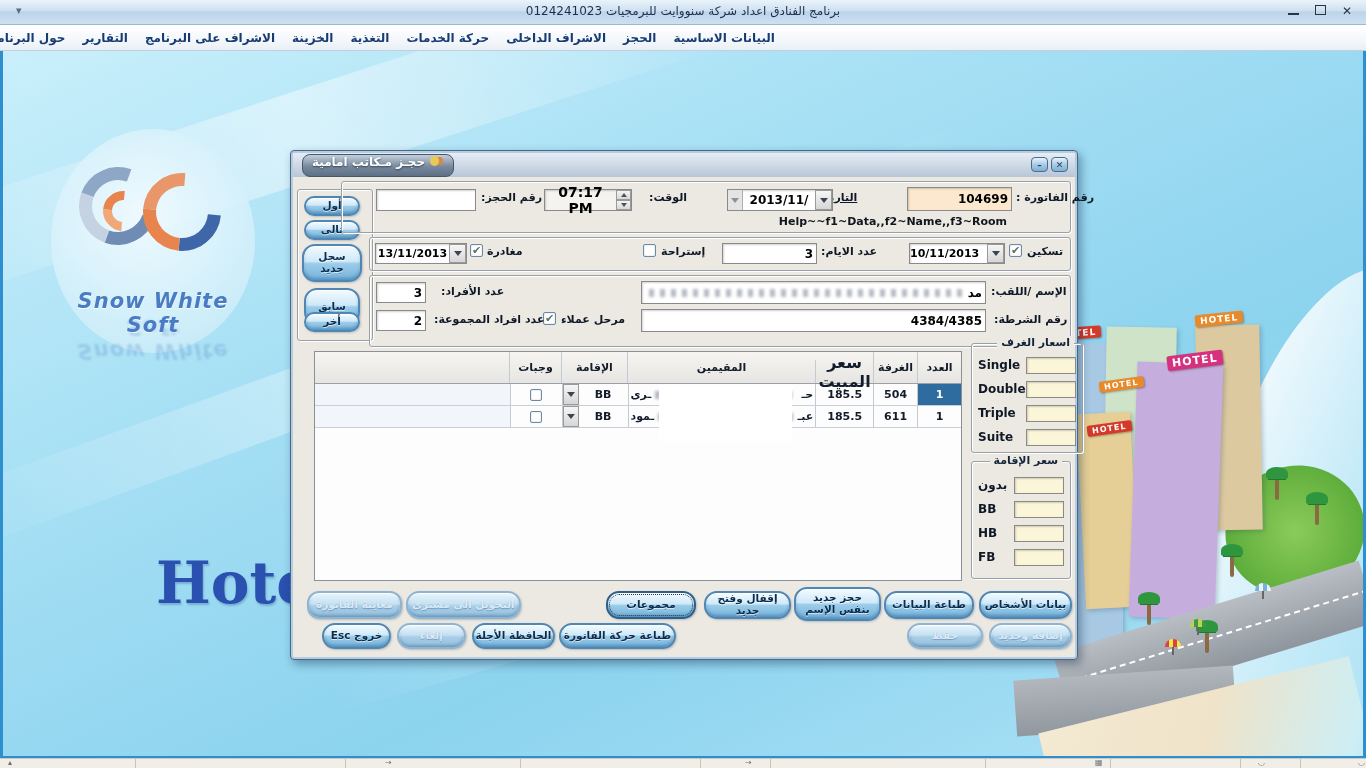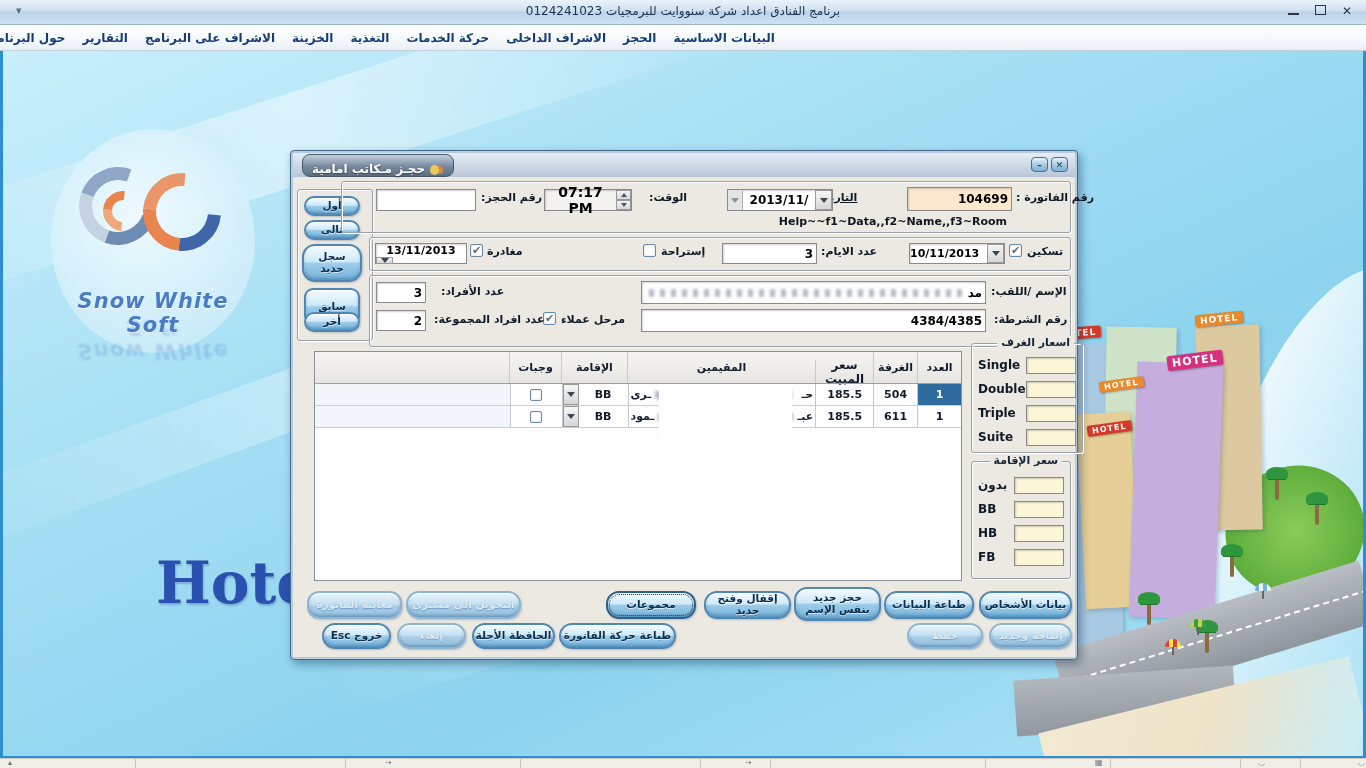--- a/index.html
+++ b/index.html
@@ -76,21 +76,21 @@
   .umb::after { content:""; position:absolute; left:7px; top:8px; width:2px; height:8px; background:#666; }
 
   
   .dialog { position:absolute; left:287px; top:150px; width:788px; height:510px; z-index:10;
     background:#ece9e2; border:1px solid #46688c; border-radius:4px;
     box-shadow:inset 0 0 0 2px #b6cde0, 3px 4px 10px rgba(10,30,60,.4); }
   .dlg-topstrip { position:absolute; top:2px; left:2px; right:2px; height:24px; border-radius:3px 3px 0 0;
     background:linear-gradient(180deg,#e6edf5,#b7c6d7); }
   .dlg-tab { position:absolute; top:3px; left:11px; width:152px; height:23px; z-index:2;
     background:linear-gradient(180deg,#c2cfdd 0%,#78899d 55%,#5d7085 100%);
-    border:1px solid #475869; border-radius:8px; display:flex; direction:rtl; align-items:flex-end;
+    border:1px solid #475869; border-radius:8px; display:flex; direction:rtl; align-items:flex-start;
     justify-content:center; gap:5px; }
   .dlg-tab .t { font:bold 12px "DejaVu Sans",sans-serif; color:#fff; text-shadow:0 1px 2px #33414f; }
   .mask-icon { width:14px; height:12px; position:relative; }
   .mask-icon::before { content:""; position:absolute; left:0; top:1px; width:9px; height:10px; border-radius:50%; background:#e8c95a; box-shadow:5px 0 0 -1px #d98a3c; }
   .dlg-ctl { position:absolute; top:6px; right:9px; z-index:2; display:flex; gap:3px; }
   .dlg-ctl span { width:17px; height:15px; border-radius:4px; border:1px solid #4a6c8e;
     background:linear-gradient(180deg,#e8f3fb,#a9cbe4 50%,#7fb0d4); color:#24435f;
     font:bold 9px "DejaVu Sans",sans-serif; display:flex; align-items:center; justify-content:center; cursor:default; }
 
   .gbox { position:absolute; border:1px solid #9aa0a8; border-radius:3px;
@@ -246,21 +246,21 @@
       </div>
       <div class="dlg-ctl">
         <span>–</span>
         <span>✕</span>
       </div>
 
       <div class="gbox" style="left:6px; top:38px; width:76px; height:152px;"></div>
       <div class="glass" style="left:13px; top:45px; width:56px; height:20px;">أول</div>
       <div class="glass" style="left:13px; top:69px; width:56px; height:20px;">تالى</div>
       <div class="glass" style="left:11px; top:93px; width:60px; height:38px; white-space:normal; padding:0 6px;">سجل جديد</div>
-      <div class="glass" style="left:13px; top:137px; width:56px; height:37px;border-radius:9px;">سابق</div>
+      <div class="glass" style="left:13px; top:137px; width:56px; height:37px;">سابق</div>
       <div class="glass" style="left:13px; top:161px; width:56px; height:20px;">أخر</div>
 
       <div class="gbox" style="left:50px; top:30px; width:730px; height:52px;"></div>
       <span class="lbl" style="left:725px; top:40px;">رقم الفاتورة :</span>
       <div class="inp rt" style="left:616px; top:36px; width:105px; height:24px; background:#fce8cf;">
         <span>104699</span>
       </div>
       <span class="lbl" style="left:527px; top:40px;text-decoration:underline;">التاريخ:</span>
       <div class="inp" style="left:436px; top:38px; width:106px; height:22px; padding:0; direction:ltr;">
         <span class="ddflat">
@@ -299,21 +299,21 @@
           </span>
       </div>
       <span class="lbl" style="left:530px; top:94px;">عدد الايام:</span>
       <div class="inp rt" style="left:431px; top:92px; width:95px; height:21px;">
         <span>3</span>
       </div>
       <span class="lbl" style="left:370px; top:94px;">إستراحة</span>
       <div class="chk" style="left:352px; top:93px;"></div>
       <span class="lbl" style="left:196px; top:94px;">مغادرة</span>
       <div class="chk" style="left:179px; top:93px;">✔</div>
-      <div class="inp" style="left:84px; top:92px; width:92px; height:21px; padding:0; direction:ltr;flex-direction:column;">
+      <div class="inp" style="left:84px; top:92px; width:92px; height:21px; padding:0; direction:ltr;">
         <span style="flex:1; text-align:center; font-size:11px;">13/11/2013</span>
         <span class="ddbtn">
             <i></i>
           </span>
       </div>
 
       <div class="gbox" style="left:78px; top:124px; width:702px; height:72px;"></div>
       <span class="lbl" style="left:700px; top:134px;">الإسم /اللقب:</span>
       <div class="inp rt" style="left:350px; top:130px; width:345px; height:23px; direction:rtl;">
         <span>مد</span>
@@ -331,21 +331,21 @@
       <div class="chk" style="left:252px; top:161px;">✔</div>
       <span class="lbl" style="left:143px; top:162px;">عدد افراد المجموعة:</span>
       <div class="inp rt" style="left:85px; top:159px; width:50px; height:21px;">
         <span>2</span>
       </div>
 
       <div class="tblwrap">
         <div class="trow th">
           <div class="tc c-count">العدد</div>
           <div class="tc c-room">الغرفة</div>
-          <div class="tc c-price" style="font-size:12px; white-space:normal;margin-top:8px;">سعر المبيت</div>
+          <div class="tc c-price" style="font-size:16px; white-space:normal;margin-top:8px;">سعر المبيت</div>
           <div class="tc c-res">المقيمين</div>
           <div class="tc c-stay">الإقامة</div>
           <div class="tc c-meal">وجبات</div>
         </div>
         <div class="trow dr">
           <div class="tc c-count sel">1</div>
           <div class="tc c-room">504</div>
           <div class="tc c-price">185.5</div>
           <div class="tc c-res" style="justify-content:space-between;">
             <span class="resfrag">حـ</span>

